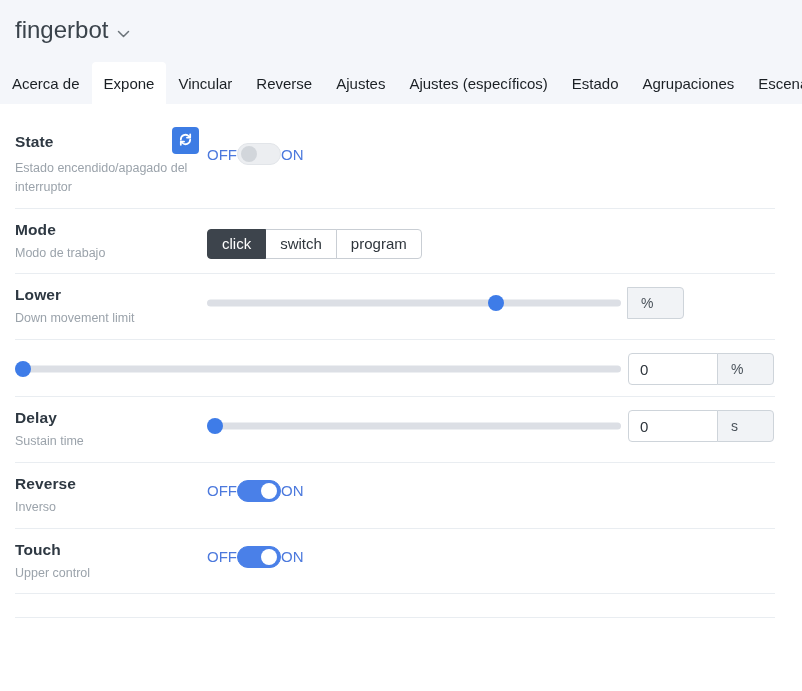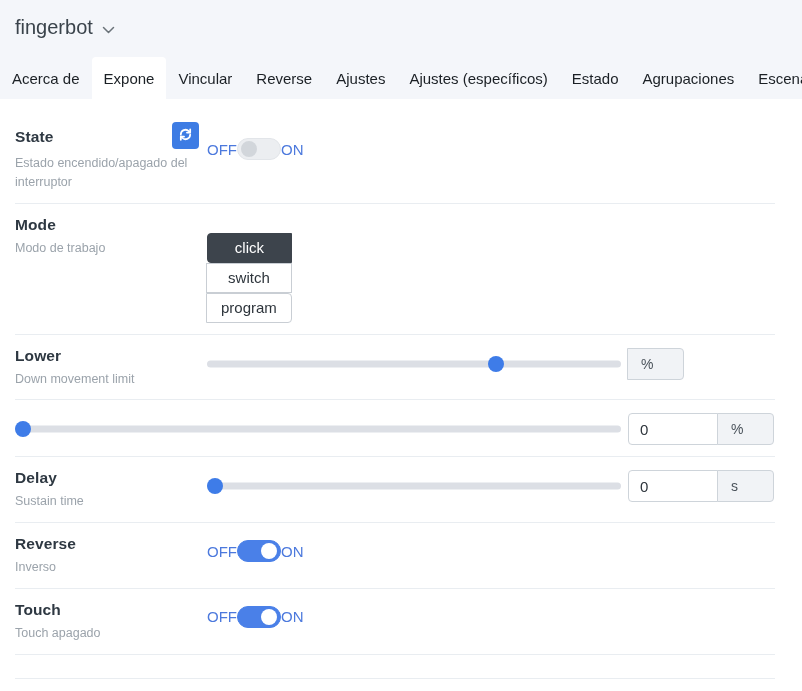--- a/index.html
+++ b/index.html
@@ -2,21 +2,21 @@
 <html><head>
 <meta charset="utf-8">
 <style>
   * { margin:0; padding:0; box-sizing:border-box; }
   html,body { width:802px; height:691px; overflow:hidden; background:#fff;
     font-family:"Liberation Sans", sans-serif; color:#212529; }
 
   
   .header { background:#f4f6fa; padding-top:14px; }
   .device-title { display:flex; align-items:center; gap:9px; margin-left:15px;
-    font-size:20px; color:#3a434b; }
+    font-size:24px; color:#3a434b; }
   .caret-icon { margin-top:3px; }
 
   .tabs { display:flex; margin-top:17px; width:802px; overflow:hidden; }
   .tab { flex-shrink:0; border:none; background:transparent; cursor:pointer;
     font-family:"Liberation Sans", sans-serif;
     font-size:15px; color:#1b2025; padding:13px 12px 12px; white-space:nowrap; }
   .tab.active { background:#fff; border-radius:4px 4px 0 0; }
 
   
   .content { padding:14px 27px 0 15px; }
@@ -42,21 +42,21 @@
   .switch.on { background:#4a80e8; border:1px solid #4a80e8; }
   .switch.on .knob { right:3px; background:#fff; }
   .knob { position:absolute; top:2px; width:16px; height:16px; border-radius:50%; }
 
   
   .value-line { margin-top:13px; }
   .value-num { font-size:15px; font-weight:bold; color:#242b31; }
   .value-unit { font-size:13px; color:#9ba3ab; margin-left:4px; }
 
   
-  .btn-group { display:inline-flex; margin-top:17px;flex-direction:column; }
+  .btn-group { display:inline-flex; margin-top:8px; }
   .mode-btn { font-family:"Liberation Sans", sans-serif; font-size:15px; color:#2e353c;
     background:#fff; border:1px solid #c9ced4; padding:5px 14px 6px; cursor:pointer; margin-left:-1px; }
   .mode-btn:first-child { border-radius:4px 0 0 4px; margin-left:0; }
   .mode-btn:last-child { border-radius:0 4px 4px 0; }
   .mode-btn.active { background:#3d444c; border-color:#3d444c; color:#fff; position:relative; z-index:1; }
 
   
   .slider-line { display:flex; align-items:center; gap:7px; margin-top:1px; }
   .slider { position:relative; flex:1; height:32px; cursor:pointer; }
   .slider-track { position:absolute; left:0; right:0; top:50%; transform:translateY(-50%);
@@ -216,21 +216,21 @@
         <span class="onoff-label">ON</span>
       </div>
     </div>
   </div>
 
   <div class="row">
     <div class="label-col">
       <div class="title-line">
           <span class="row-title">Touch</span>
         </div>
-      <div class="row-desc">Touch apagado</div>
+      <div class="row-desc">Upper control</div>
     </div>
     <div class="controls">
       <div class="toggle-line rt-offset">
         <span class="onoff-label">OFF</span>
         <span class="switch on">
             <span class="knob"></span>
           </span>
         <span class="onoff-label">ON</span>
       </div>
     </div>

